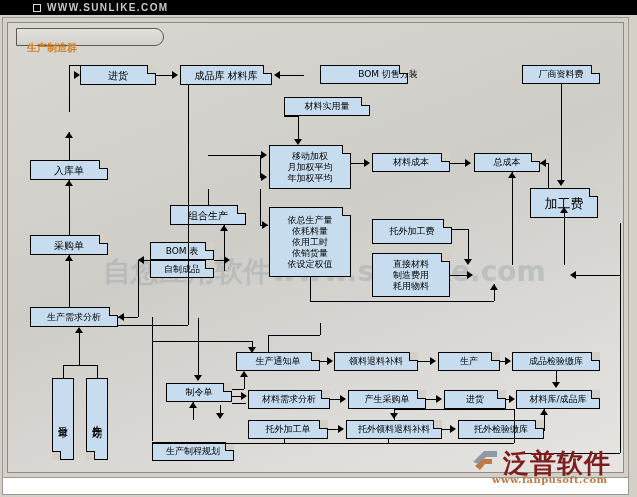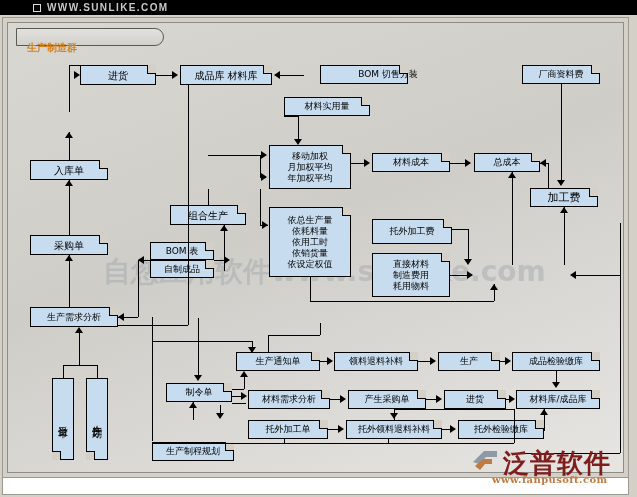--- a/index.html
+++ b/index.html
@@ -154,21 +154,21 @@
       <div class="node" style="left:22px;top:137px;width:78px;height:20px;">入库单</div>
 
       <div class="node" style="left:261px;top:122px;width:82px;height:44px;font-size:9px;">移动加权
 月加权平均
 年加权平均</div>
 
       <div class="node" style="left:364px;top:130px;width:78px;height:19px;font-size:9px;">材料成本</div>
 
       <div class="node" style="left:466px;top:130px;width:66px;height:19px;font-size:9px;">总成本</div>
 
-      <div class="node" style="left:522px;top:165px;width:68px;height:19px;font-size:11px;">加工费</div>
+      <div class="node" style="left:522px;top:165px;width:68px;height:30px;font-size:13px;">加工费</div>
 
       <div class="node" style="left:162px;top:182px;width:76px;height:20px;">组合生产</div>
 
       <div class="node" style="left:22px;top:212px;width:78px;height:20px;">采购单</div>
 
       <div class="node" style="left:261px;top:184px;width:82px;height:70px;font-size:9px;">依总生产量
 依耗料量
 依用工时
 依销货量
 依设定权值</div>

